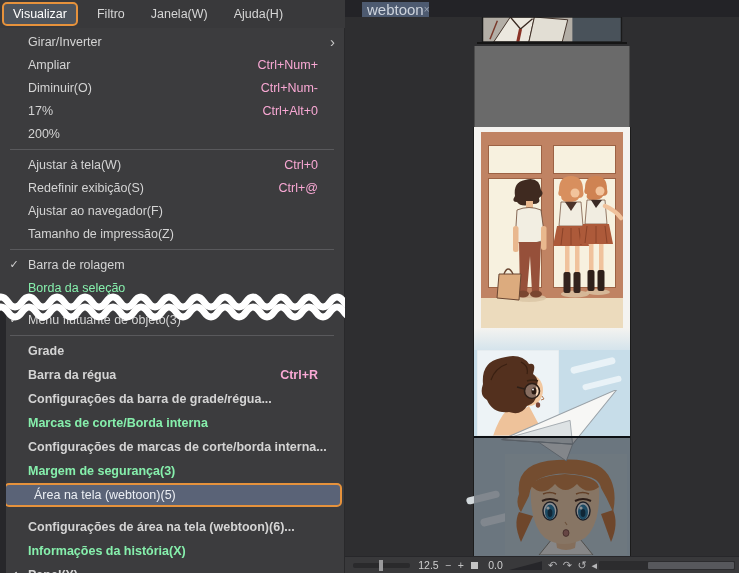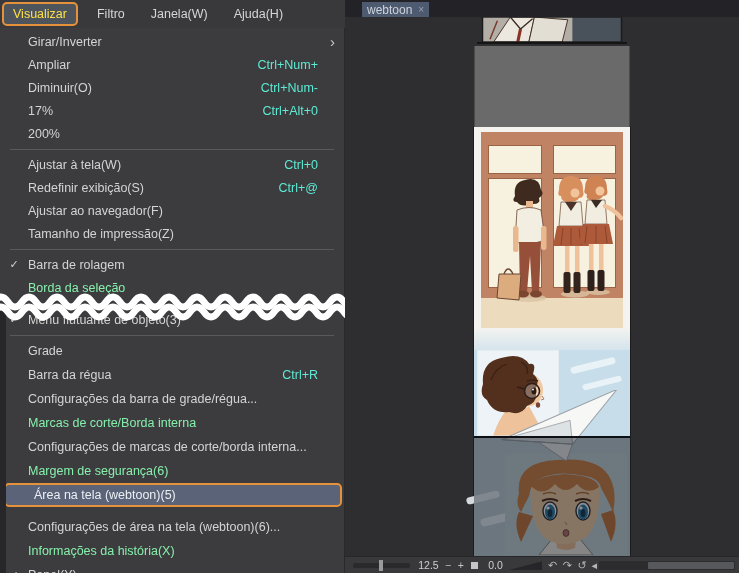--- a/index.html
+++ b/index.html
@@ -6,46 +6,46 @@
   body { width:739px; height:573px; overflow:hidden; background:#1e1e1e;
          font-family:"Liberation Sans", sans-serif; }
   .screen { position:relative; width:739px; height:573px; background:#2e2e30; }
 
   
   .left-pane { position:absolute; left:0; top:0; width:345px; height:573px; background:#3c3c3e; }
   .menubar { position:absolute; left:0; top:0; width:345px; height:28px; background:#39393b;
              display:flex; align-items:center; padding-left:2px; }
   .mb-item { color:#d6d6d6; font-size:12.5px; padding:4px 13px; cursor:default; }
   .mb-item.active { background:#4e545c; border:2px solid #e6923c; border-radius:5px;
-                    padding:3px 9px; margin-right:6px; color:#fde047; }
+                    padding:3px 9px; margin-right:6px; color:#ffffff; }
   .menu-panel { position:absolute; left:0; top:28px; width:345px; height:545px;
                 background:#3c3c3e; border-right:1px solid #29292b; padding-top:2px; }
   .mrow { display:flex; align-items:center; height:23px; font-size:12.5px; color:#d4d4d4; }
   .mrow .chk { width:28px; text-align:center; font-size:11px; flex:none; }
   .mrow .lbl { flex:0 1 auto; white-space:nowrap; }
-  .mrow .sct { margin-left:auto; padding-right:12px; color:#5eead4; white-space:nowrap; }
+  .mrow .sct { margin-left:auto; padding-right:12px; color:#f9a8d4; white-space:nowrap; }
   .mrow .arr { width:14px; flex:none; color:#c8c8c8; font-size:15px; line-height:10px; }
   .mrow.disabled .lbl { color:#86efac;text-align:center; }
   .mrow.tall { height:32px; padding-top:9px; }
-  .mrow.r24 { height:24px; }
+  .mrow.r24 { height:24px;font-weight:bold; }
   .mrow.selected { background:#5a6377; border:2px solid #e6923c; border-radius:5px;
                    margin:0 2px 8px 4px; height:24px; color:#eceff4; }
   .msep { height:8px; position:relative; }
   .msep::after { content:""; position:absolute; left:10px; right:10px; top:4px;
                  border-top:1px solid #59595c; }
   .wave-tear { position:absolute; left:0; top:290px; width:345px; height:34px; z-index:6; }
   .left-edge { position:absolute; left:0; top:308px; width:6px; bottom:0;
                background:#27272a; z-index:5; }
 
   
   .right-pane { position:absolute; left:345px; top:0; width:394px; height:573px; background:#2e2e30; }
   .tabbar { position:absolute; left:0; top:0; width:394px; height:17px; background:#232327; }
   .canvas-tab { position:absolute; left:17px; top:2px; width:67px; height:15px; background:#4d5a70;
                 display:flex; align-items:center; padding:0 5px; }
-  .canvas-tab .t-lbl { color:#cdd3dc; font-size:12px; flex:1; }
+  .canvas-tab .t-lbl { color:#cdd3dc; font-size:15px; flex:1; }
   .canvas-tab .t-x { color:#9aa3b2; font-size:10px; }
   .canvas-area { position:absolute; left:0; top:17px; width:394px; height:539px; background:#2e2e30; }
 
   .strip { position:absolute; left:129px; top:0; width:156px; height:539px; }
   .partial-panel { position:absolute; left:3px; top:0; width:150px; height:27px;
                    border-bottom:2px solid #151515; }
   .gray-gap { position:absolute; left:0; top:29px; width:156px; height:81px; background:#6a6a6a;
               border-left:1px solid #4b4b4b; border-right:1px solid #4b4b4b; }
   .page { position:absolute; left:0; top:110px; width:156px; height:429px; background:#f4f3f0;
           box-shadow:-1px 0 0 #1c1c1c, 1px 0 0 #1c1c1c; }
@@ -201,21 +201,21 @@
           <span class="arr"></span>
       </div>
       <div class="mrow r24">
         <span class="chk"></span>
         <span class="lbl">Configurações de marcas de corte/borda interna...</span>
         <span class="sct"></span>
           <span class="arr"></span>
       </div>
       <div class="mrow r24 disabled">
         <span class="chk"></span>
-        <span class="lbl">Margem de segurança(6)</span>
+        <span class="lbl">Margem de segurança(3)</span>
         <span class="sct"></span>
           <span class="arr"></span>
       </div>
       <div class="mrow selected">
         <span class="chk"></span>
         <span class="lbl">Área na tela (webtoon)(5)</span>
         <span class="sct"></span>
           <span class="arr"></span>
       </div>
       <div class="mrow r24">

